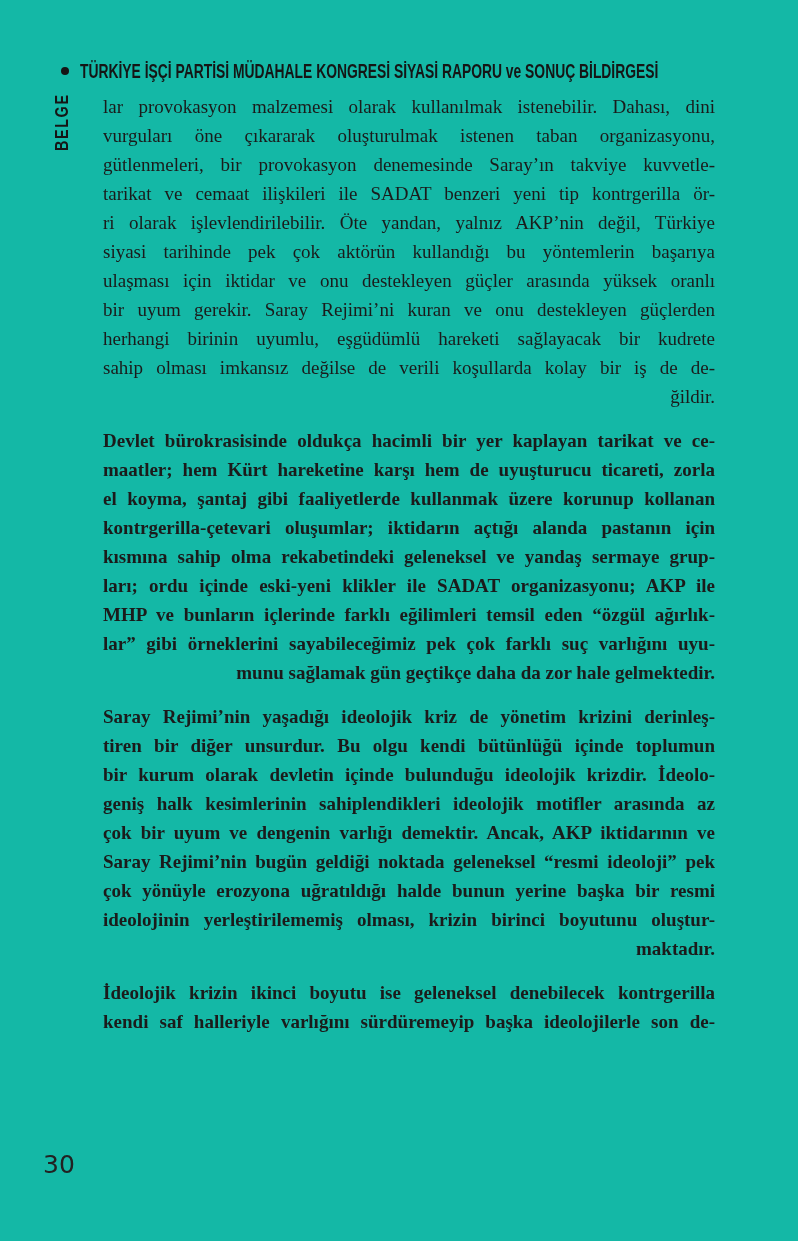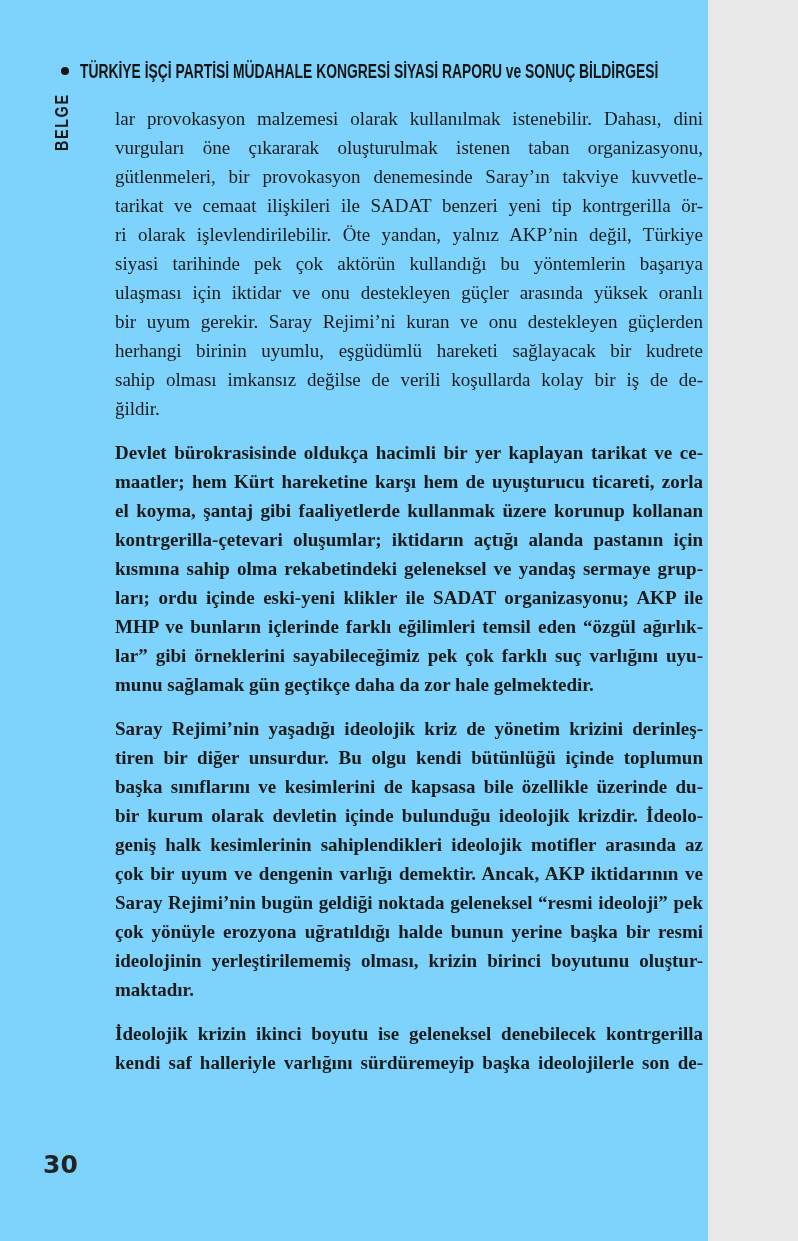--- a/index.html
+++ b/index.html
@@ -1,20 +1,20 @@
 <!DOCTYPE html>
 <html><head>
 <meta charset="utf-8">
 <style>
   html, body { margin: 0; padding: 0; background: #e8e8e8; }
   .page {
     position: relative;
-    width: 708px;
+    width: 798px;
     height: 1241px;
-    background: #7dd3fc;
+    background: #14b8a6;
     overflow: hidden;
     font-family: "Liberation Serif", serif;
     color: #1b1b1b;
   }
 
   
   .header {
     position: absolute;
     left: 80px;
     top: 60px;
@@ -61,42 +61,42 @@
 
   
   .body-text {
     position: absolute;
     left: 103px;
     top: 92px;
     width: 612px;
     font-size: 19px;
     color: #1b1b1b;
   }
-  .para { margin: 12px; }
+  .para { margin: 0; }
   .para + .para { margin-top: 15px; font-weight: bold; }
   .line {
     height: 29px;
     line-height: 29px;
     white-space: nowrap;
     overflow: hidden;
-    text-align: left;
+    text-align: right;
   }
   .line.j {
     text-align: justify;
     text-align-last: justify;
     text-justify: inter-word;
   }
 
   
   .page-number {
     position: absolute;
     left: 43px;
     top: 1150px;
     font-family: "DejaVu Sans", "Liberation Sans", sans-serif;
-    font-weight: 700;
+    font-weight: 400;
     font-size: 25px;
     line-height: 30px;
     color: #222222;
   }
 </style>
 </head>
 <body>
 
 <div class="page">
 
@@ -129,21 +129,20 @@
         <div class="line j">kontrgerilla-çetevari oluşumlar; iktidarın açtığı alanda pastanın için</div>
         <div class="line j">kısmına sahip olma rekabetindeki geleneksel ve yandaş sermaye grup-</div>
         <div class="line j">ları; ordu içinde eski-yeni klikler ile SADAT organizasyonu; AKP ile</div>
         <div class="line j">MHP ve bunların içlerinde farklı eğilimleri temsil eden “özgül ağırlık-</div>
         <div class="line j">lar” gibi örneklerini sayabileceğimiz pek çok farklı suç varlığını uyu-</div>
         <div class="line">munu sağlamak gün geçtikçe daha da zor hale gelmektedir.</div>
       </div>
       <div class="para">
         <div class="line j">Saray Rejimi’nin yaşadığı ideolojik kriz de yönetim krizini derinleş-</div>
         <div class="line j">tiren bir diğer unsurdur. Bu olgu kendi bütünlüğü içinde toplumun</div>
-        <div class="line j">başka sınıflarını ve kesimlerini de kapsasa bile özellikle üzerinde du-</div>
         <div class="line j">bir kurum olarak devletin içinde bulunduğu ideolojik krizdir. İdeolo-</div>
         <div class="line j">geniş halk kesimlerinin sahiplendikleri ideolojik motifler arasında az</div>
         <div class="line j">çok bir uyum ve dengenin varlığı demektir. Ancak, AKP iktidarının ve</div>
         <div class="line j">Saray Rejimi’nin bugün geldiği noktada geleneksel “resmi ideoloji” pek</div>
         <div class="line j">çok yönüyle erozyona uğratıldığı halde bunun yerine başka bir resmi</div>
         <div class="line j">ideolojinin yerleştirilememiş olması, krizin birinci boyutunu oluştur-</div>
         <div class="line">maktadır.</div>
       </div>
       <div class="para">
         <div class="line j">İdeolojik krizin ikinci boyutu ise geleneksel denebilecek kontrgerilla</div>

